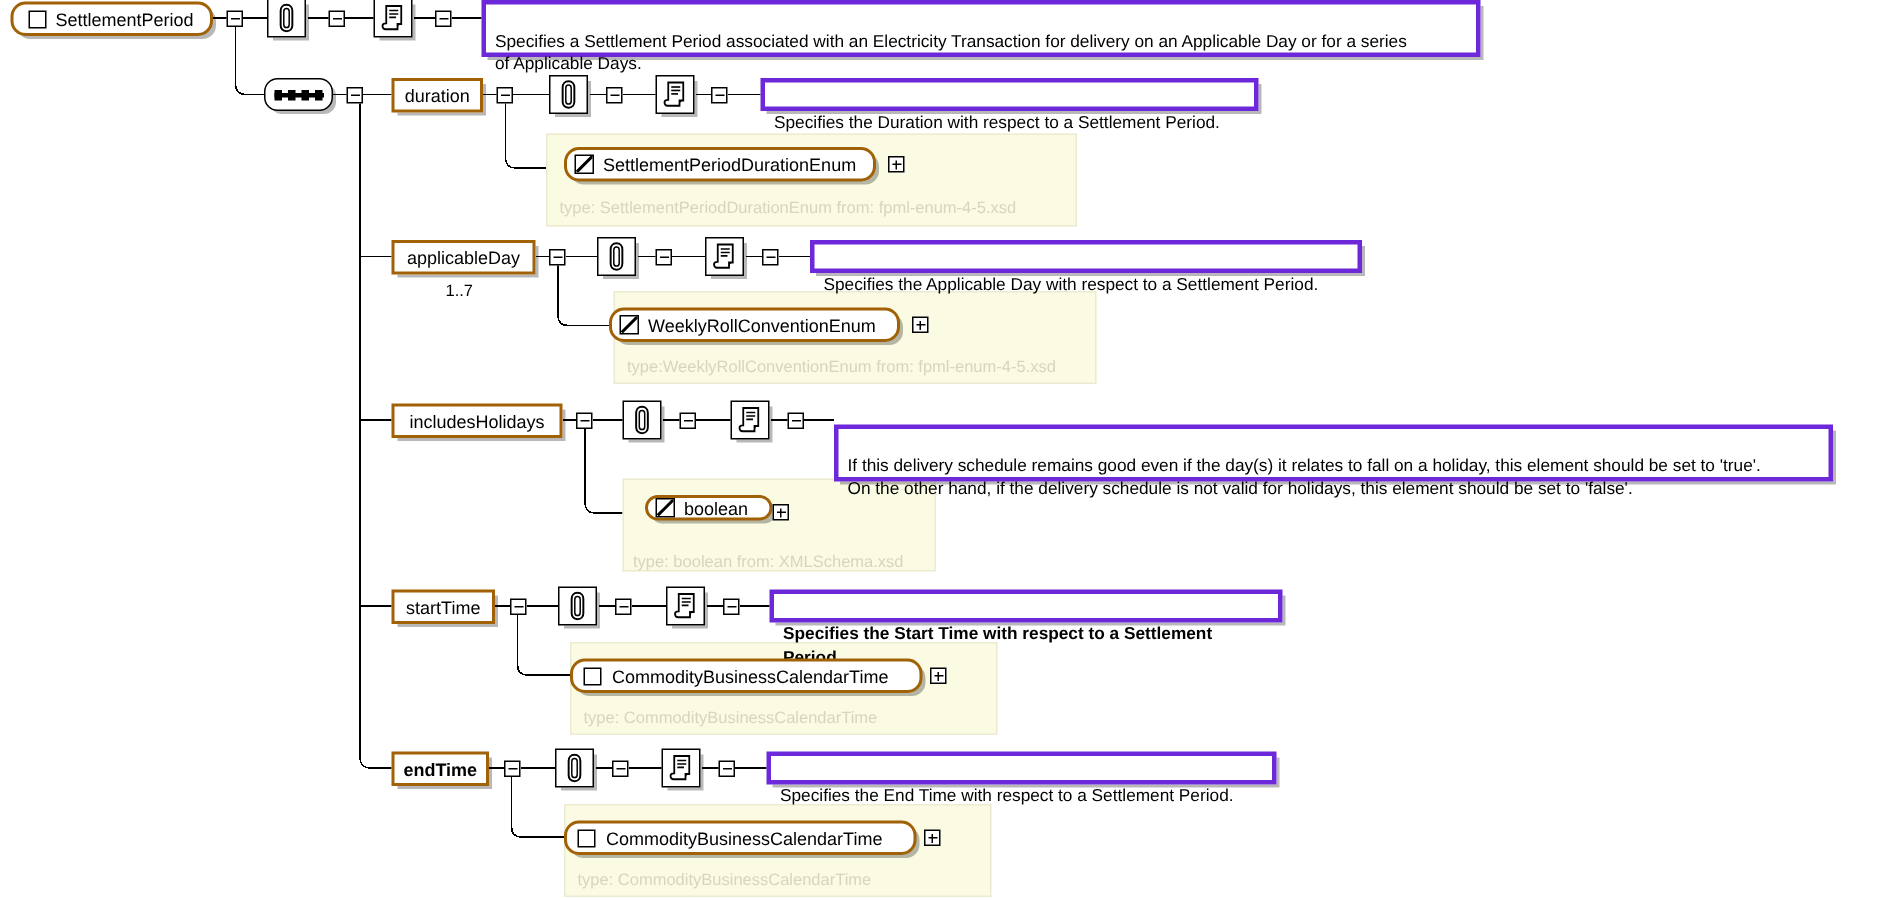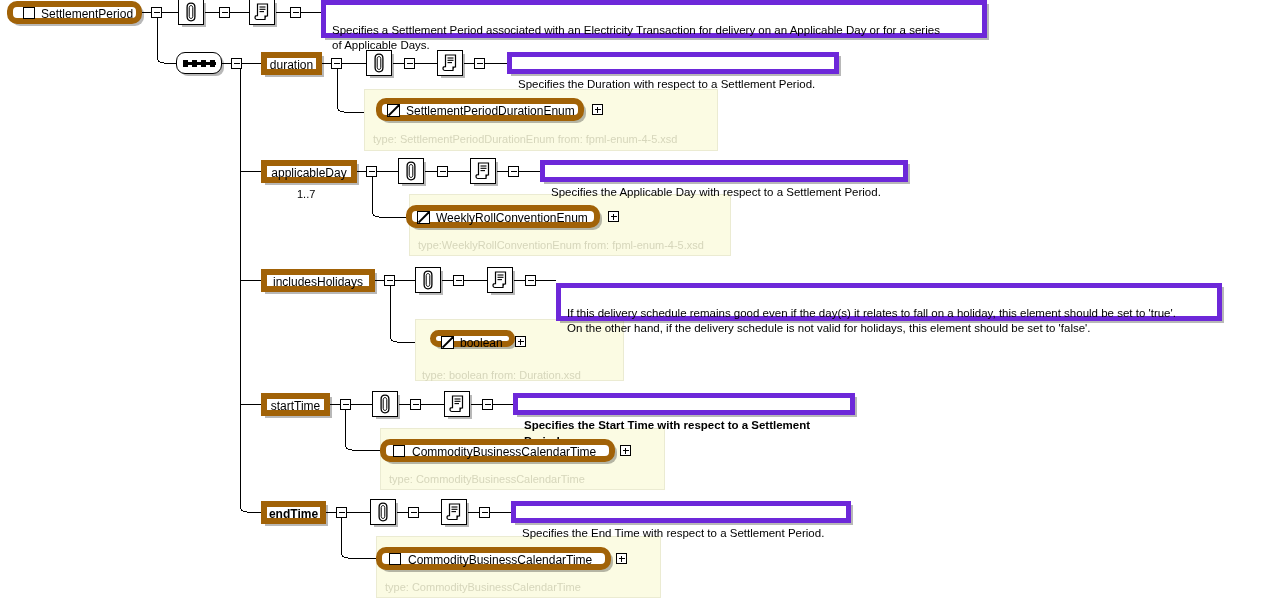--- a/index.html
+++ b/index.html
@@ -43,24 +43,24 @@
     font-size: 11px;
     white-space: nowrap;
     font-family: "Liberation Sans", sans-serif;
   }
 
   
   .node {
     position: absolute;
     box-sizing: border-box;
     background: #ffffff;
-    border: 6px solid #a16207;
+    border: 2px solid #a16207;
     box-shadow: 3px 3px 0 -1px rgba(0,0,0,0.28);
     display: flex;
-    align-items: flex-start;
+    align-items: center;
     white-space: nowrap;
   }
 
   
   .el-box {
     height: 22px;
     padding: 0 8px;
     justify-content: center;
     font-size: 12px;
   }
@@ -74,21 +74,21 @@
     font-size: 12px;
   }
   
   .oct {
     border-radius: 10px;
   }
 
   
   .ann-box {
     background: #ffffff;
-    border: 5px solid #6d28d9;
+    border: 3px solid #6d28d9;
     box-shadow: 3px 3px 0 -1px rgba(0,0,0,0.28);
     padding: 3px 9px 3px 6px;
     font-size: 11.5px;
     line-height: 15px;
     white-space: pre-line;
     box-sizing: border-box;
     align-items: flex-start;
     display: block;
   }
 
@@ -416,21 +416,21 @@
   <div class="node ann-box" style="left:556px; top:267px; width:666px; height:38px;margin-top:16px;">
     <span>If this delivery schedule remains good even if the day(s) it relates to fall on a holiday, this element should be set to 'true'.
 On the other hand, if the delivery schedule is not valid for holidays, this element should be set to 'false'.</span>
   </div>
 
   <div class="node cap-box oct" style="left:430px; top:330px; width:85px; height:17px;">
     <span class="pencil-icon"></span>
     <span class="lbl">boolean</span>
   </div>
   <div class="toggle plus" style="left:515px; top:336px;"></div>
-  <div class="typecaption" style="left:422px; top:369px;">type: boolean from: Duration.xsd</div>
+  <div class="typecaption" style="left:422px; top:369px;">type: boolean from: XMLSchema.xsd</div>
 
   <div class="node el-box" style="left:261px; top:393px; width:69px; height:23px;">
     <span>startTime</span>
   </div>
   <div class="toggle" style="left:340px; top:399px;"></div>
 
   <div class="icon-box" style="left:372px; top:391px;">
     <svg width="12" height="20" viewBox="0 0 12 20" aria-hidden="true">
       <path d="M6 1.2 C8.6 1.2 9.9 3 9.9 5.2 L9.9 14.8 C9.9 17 8.6 18.8 6 18.8 C3.4 18.8 2.1 17 2.1 14.8 L2.1 5.2 C2.1 3 3.4 1.2 6 1.2 Z" fill="#fff" stroke="#000" stroke-width="1.3"></path>
       <path d="M6 3.6 C7.2 3.6 7.8 4.5 7.8 5.6 L7.8 14.3 C7.8 15.5 7.2 16.4 6 16.4 C4.8 16.4 4.2 15.5 4.2 14.3 L4.2 5.6 C4.2 4.5 4.8 3.6 6 3.6 Z" fill="#fff" stroke="#000" stroke-width="1"></path>

